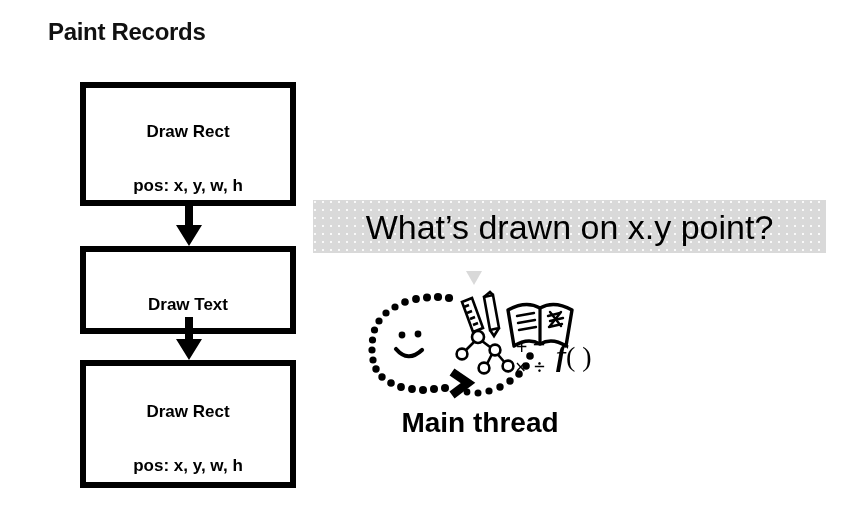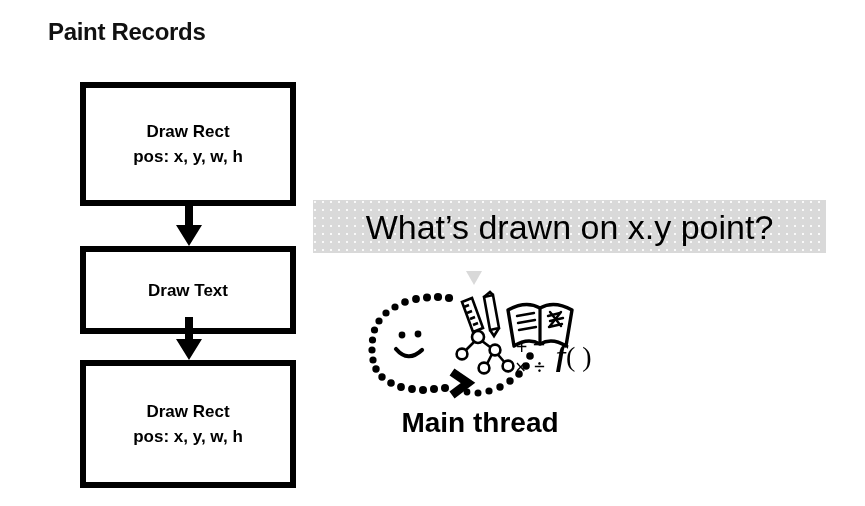--- a/index.html
+++ b/index.html
@@ -49,20 +49,21 @@
     align-items: center;
     justify-content: center;
     text-align: center;
   }
   .record-line {
     font-size: 17px;
     font-weight: bold;
     line-height: 25px;
     color: #000000;
     white-space: nowrap;
+    margin-top: 29px;
   }
   #box-0 { top: 82px;  height: 124px; }
   #box-1 { top: 246px; height: 88px;  }
   #box-2 { top: 360px; height: 128px; }
 
   
   .flow-arrow {
     position: absolute;
     left: 175px;
     width: 28px;

